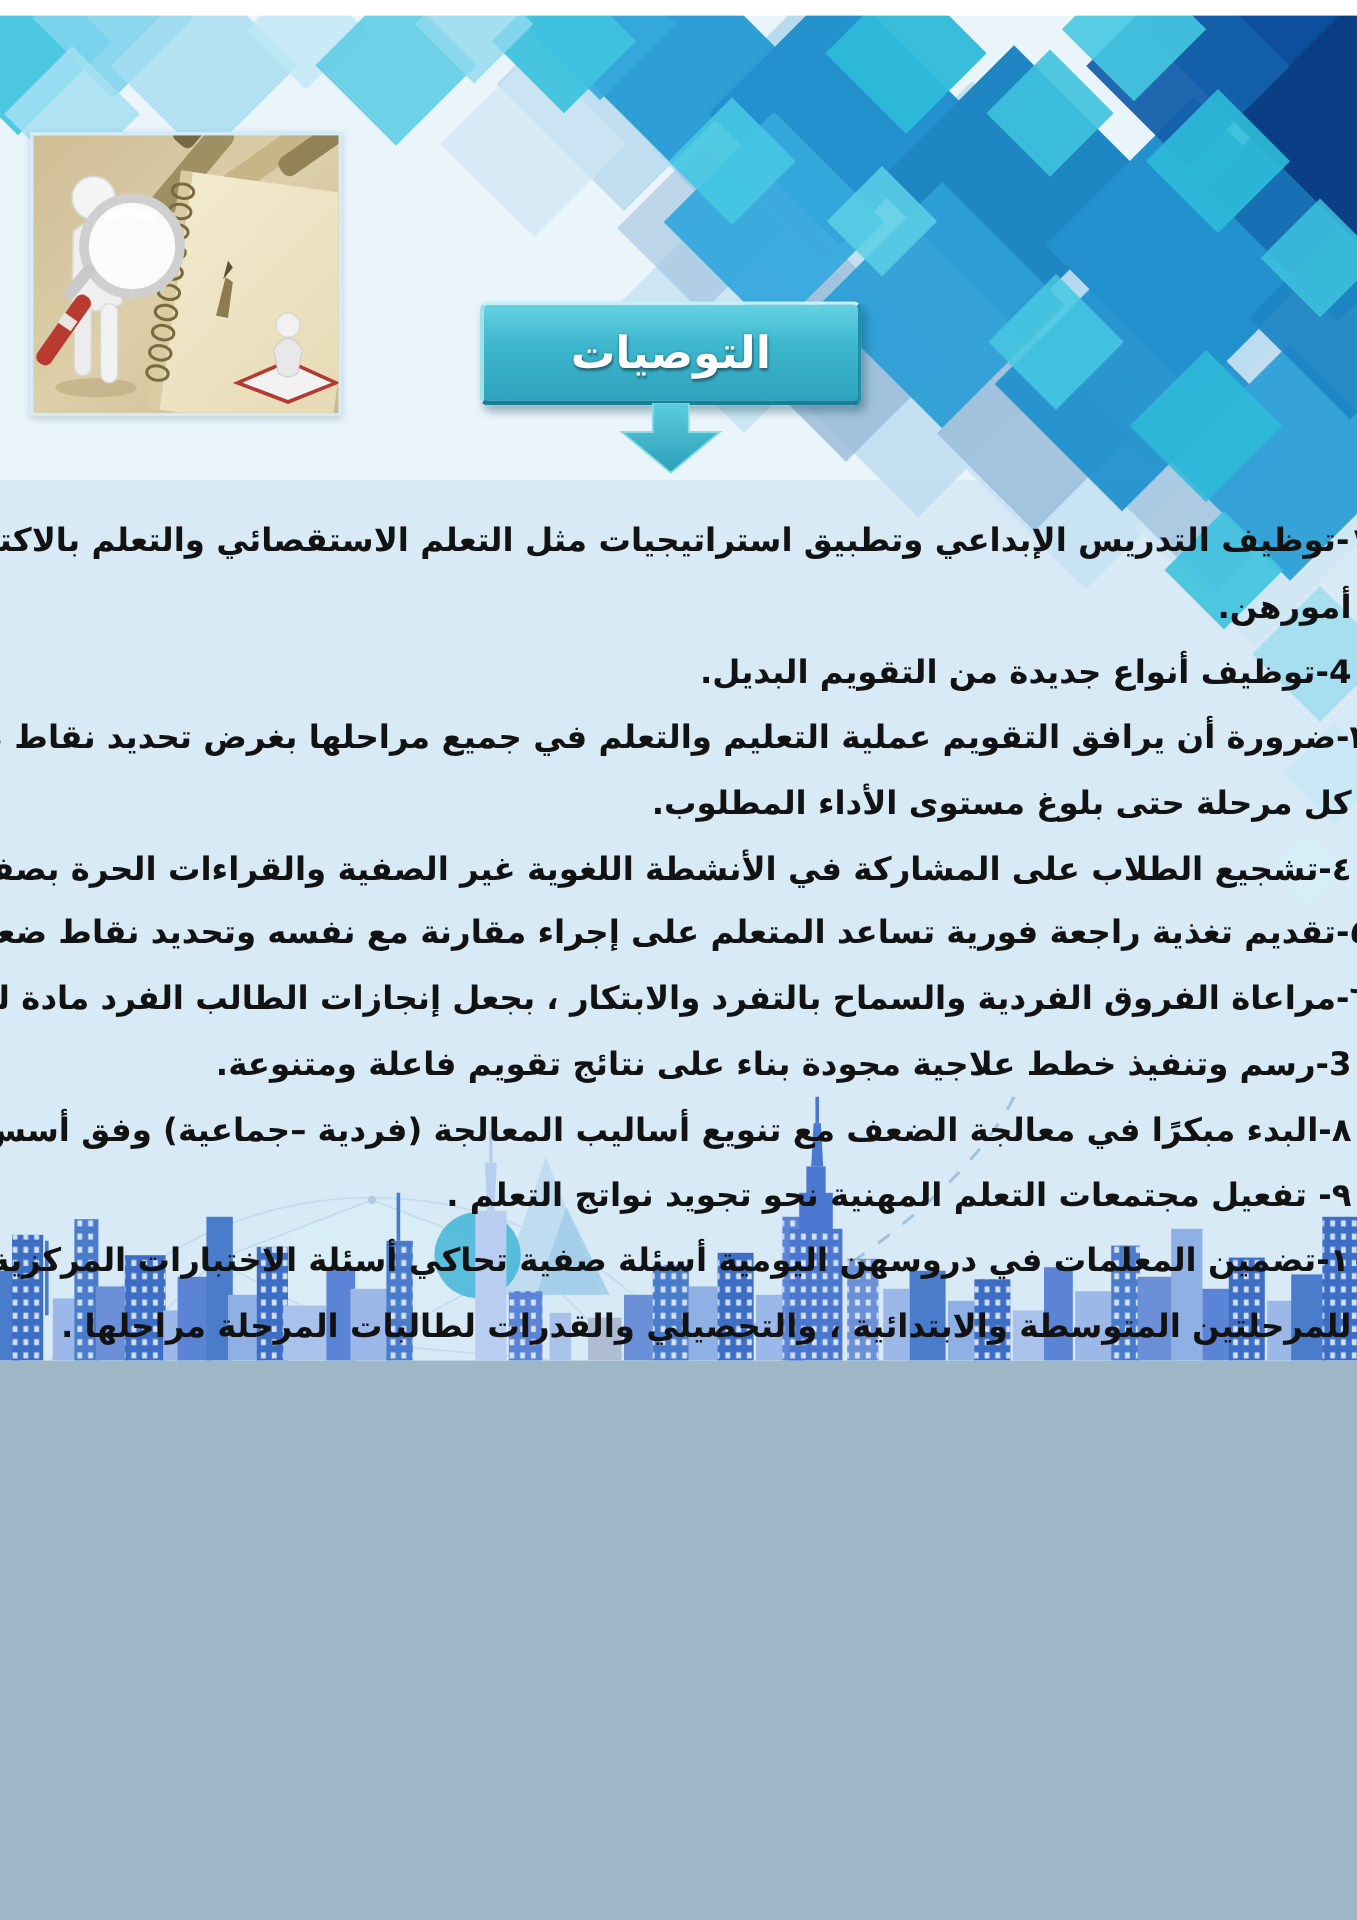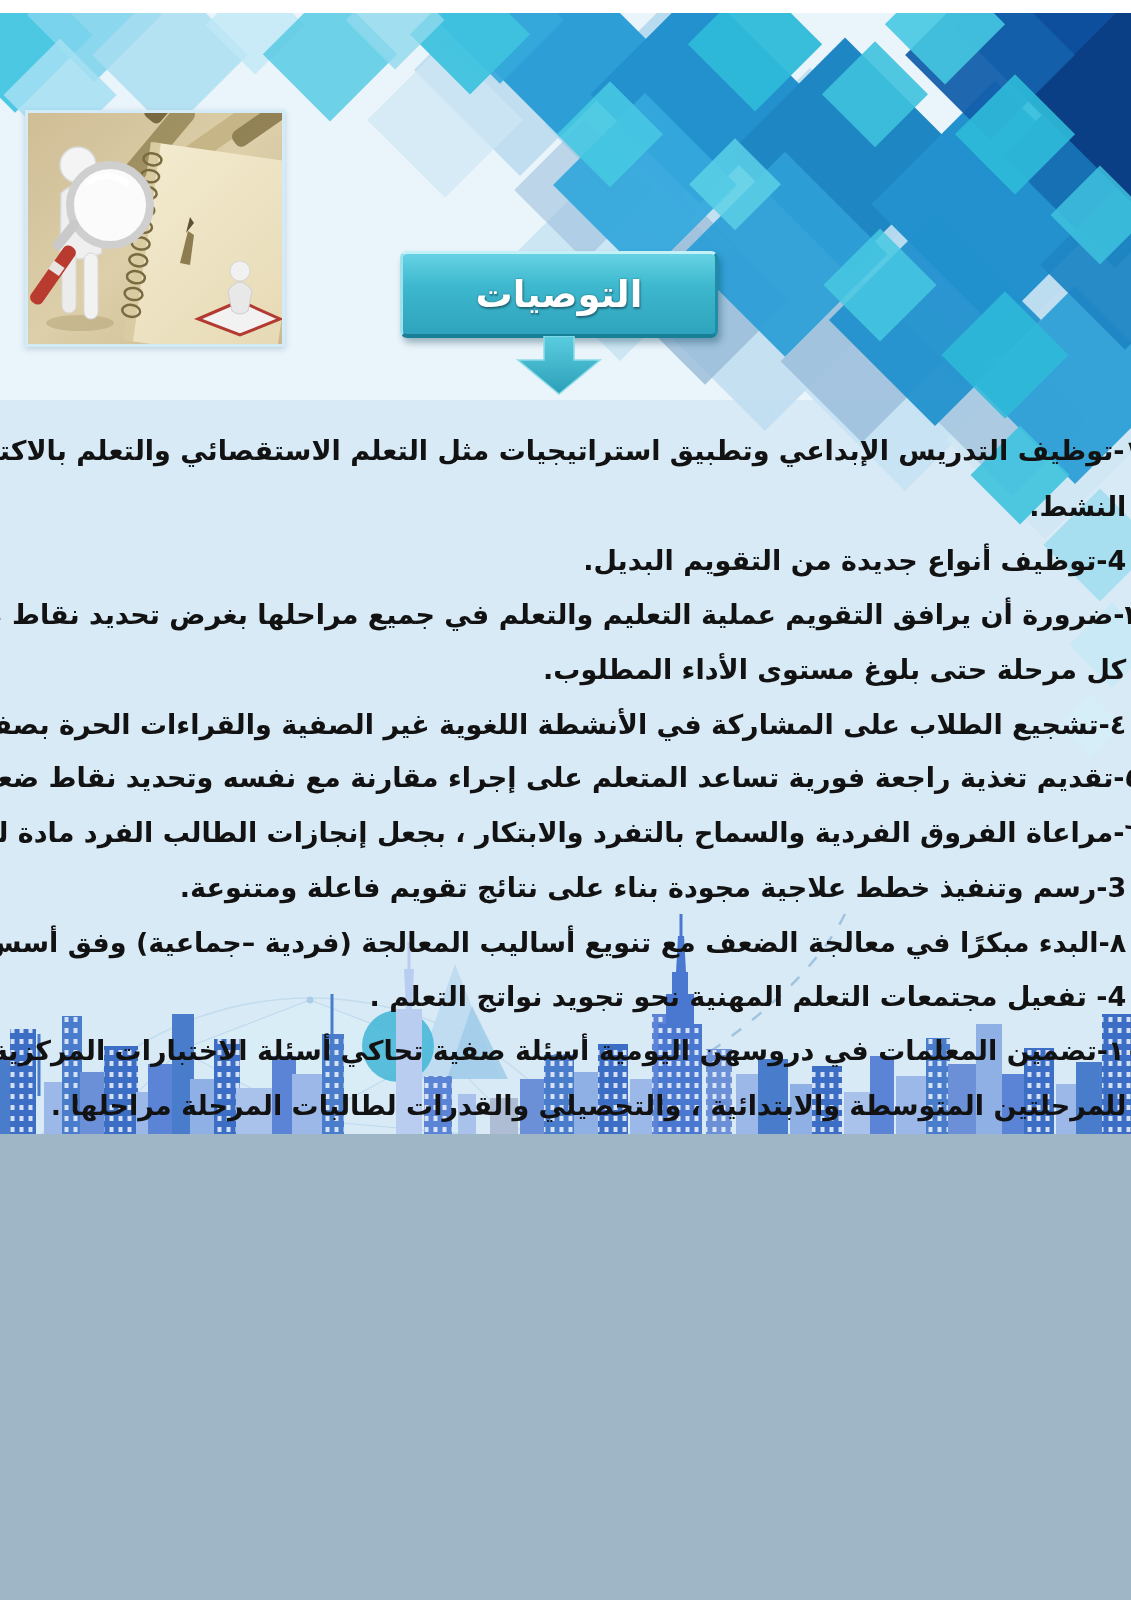--- a/index.html
+++ b/index.html
@@ -277,30 +277,30 @@
         <circle cx="280" cy="560" r="3.5"></circle>
         <circle cx="480" cy="560" r="3.5"></circle>
       <circle cx="660" cy="580" r="3.5"></circle>
         <circle cx="200" cy="660" r="3.5"></circle>
         <circle cx="420" cy="660" r="3.5"></circle>
     </g>
   </svg>
 
   <main class="content" id="rec-lines">
       <div class="line"><span>١-توظيف التدريس الإبداعي وتطبيق استراتيجيات مثل التعلم الاستقصائي والتعلم بالاكتشاف والتعلم</span></div>
-      <div class="line"><span class="bracket">[</span><span>النشط.</span></div>
+      <div class="line"><span class="bracket">[</span><span>أمورهن.</span></div>
       <div class="line"><span class="bracket">[</span><span>4-توظيف أنواع جديدة من التقويم البديل.</span></div>
       <div class="line"><span>٣-ضرورة أن يرافق التقويم عملية التعليم والتعلم في جميع مراحلها بغرض تحديد نقاط ضعف كل طالب في</span></div>
       <div class="line"><span class="bracket">[</span><span>كل مرحلة حتى بلوغ مستوى الأداء المطلوب.</span></div>
       <div class="line"><span class="bracket">[</span><span>٤-تشجيع الطلاب على المشاركة في الأنشطة اللغوية غير الصفية والقراءات الحرة بصفة مستمرة.</span></div>
       <div class="line"><span>٥-تقديم تغذية راجعة فورية تساعد المتعلم على إجراء مقارنة مع نفسه وتحديد نقاط ضعفه ، والعمل على</span></div>
       <div class="line"><span>٦-مراعاة الفروق الفردية والسماح بالتفرد والابتكار ، بجعل إنجازات الطالب الفرد مادة للتقويم دون المقارنة</span></div>
       <div class="line"><span class="bracket">[</span><span>3-رسم وتنفيذ خطط علاجية مجودة بناء على نتائج تقويم فاعلة ومتنوعة.</span></div>
       <div class="line"><span class="bracket">[</span><span>٨-البدء مبكرًا في معالجة الضعف مع تنويع أساليب المعالجة (فردية –جماعية) وفق أسس علمية وتربوية.</span></div>
-      <div class="line"><span class="bracket">[</span><span>4- تفعيل مجتمعات التعلم المهنية نحو تجويد نواتج التعلم .</span></div>
+      <div class="line"><span class="bracket">[</span><span>٩- تفعيل مجتمعات التعلم المهنية نحو تجويد نواتج التعلم .</span></div>
       <div class="line"><span>١٠-تضمين المعلمات في دروسهن اليومية أسئلة صفية تحاكي أسئلة الاختبارات المركزية والدولية</span></div>
       <div class="line"><span class="bracket">[</span><span>للمرحلتين المتوسطة والابتدائية ، والتحصيلي والقدرات لطالبات المرحلة مراحلها .</span></div>
       <div class="line"><span class="bracket">[</span></div>
     </main>
 
   <div class="page-number">١٥</div>
 
   <svg id="skyline" class="decor" width="1131" height="240" viewBox="0 0 1131 240">
     <defs>
       <pattern id="win" width="9" height="11" patternUnits="userSpaceOnUse">

